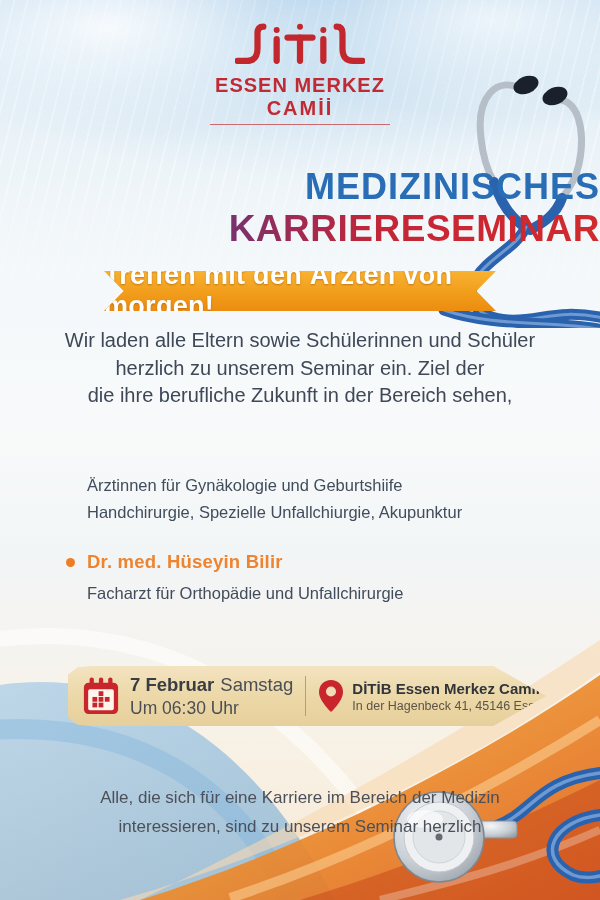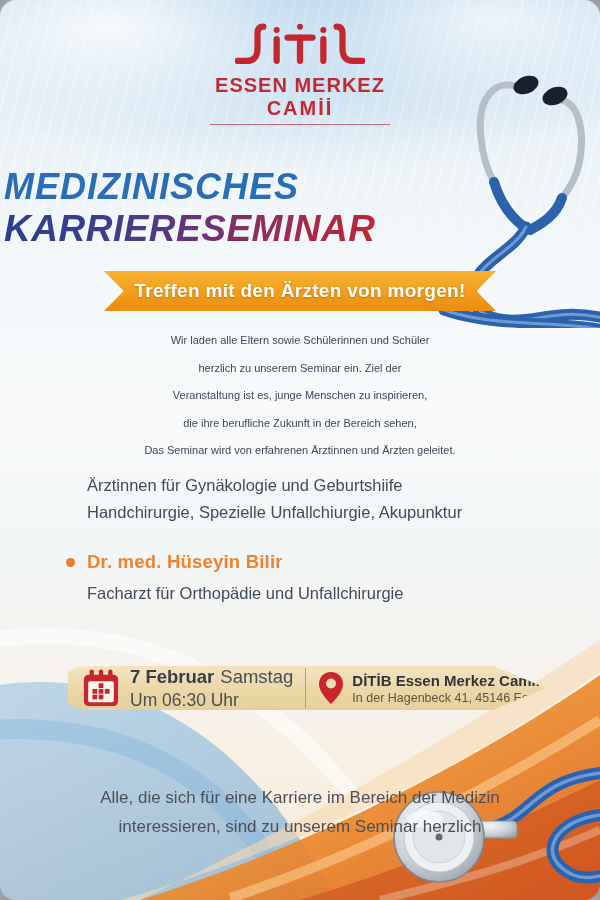--- a/index.html
+++ b/index.html
@@ -1,20 +1,19 @@
 <!DOCTYPE html>
 <html><head>
 <meta charset="utf-8">
 <style>
   html,body{margin:0;padding:0;background:#9aa0a6;}
   .page{
     position:relative;width:600px;height:900px;overflow:hidden;margin:0;
     font-family:"Liberation Sans",sans-serif;
     background:linear-gradient(180deg,#c9dff0 0%,#d9e9f4 6%,#ebf3f8 16%,#f4f8fa 30%,#f8fafa 48%,#f2f5f6 62%,#f6f3ee 74%,#f8f0e2 86%,#f4e8d6 100%);
-    border-radius:16px;
   }
   .bg-ice{
     position:absolute;left:0;top:0;width:600px;height:340px;z-index:0;
     background:
       radial-gradient(60% 45% at 18% 8%, rgba(255,255,255,.85), rgba(255,255,255,0) 70%),
       radial-gradient(55% 40% at 82% 6%, rgba(255,255,255,.7), rgba(255,255,255,0) 70%),
       radial-gradient(90% 70% at 50% 0%, rgba(150,195,230,.5), rgba(150,195,230,0) 75%),
       repeating-linear-gradient(104deg, rgba(255,255,255,.35) 0 2px, rgba(255,255,255,0) 2px 13px);
     -webkit-mask-image:linear-gradient(180deg,#000 55%,transparent 100%);
             mask-image:linear-gradient(180deg,#000 55%,transparent 100%);
@@ -23,50 +22,50 @@
   .stetho-top{position:absolute;top:68px;right:-4px;z-index:1;}
   .stetho-bottom{position:absolute;right:0;bottom:0;z-index:1;}
 
   .logo-block{position:absolute;top:20px;left:0;right:0;text-align:center;z-index:2;}
   .logo-mark{display:block;margin:0 auto 4px;}
   .logo-line1{font-size:20px;font-weight:700;color:#c12a33;letter-spacing:1px;}
   .logo-line2{font-size:20px;font-weight:700;color:#c12a33;letter-spacing:2px;}
   .logo-rule{width:180px;height:1px;background:#c96a70;margin:4px auto 5px;}
   .logo-line3{font-size:14px;font-weight:700;color:#b03038;letter-spacing:1.6px;}
 
-  .title-block{position:absolute;top:166px;left:4px;right:0;text-align:left;z-index:2;line-height:1.16;font-style:italic;}
+  .title-block{position:absolute;top:166px;left:14px;right:0;text-align:right;z-index:2;line-height:1.16;}
   .title1{font-size:36px;font-weight:700;color:#2a6db7;letter-spacing:1px;}
   .title2{font-size:37px;font-weight:700;letter-spacing:.5px;color:#b02438;}
   @supports ((-webkit-background-clip:text) or (background-clip:text)){
     .title2{
       background:linear-gradient(90deg,#2c3e8e 0%,#3d3e8e 18%,#6e3376 34%,#a02a52 48%,#c22638 62%,#cc2731 80%,#d02b2e 100%);
       -webkit-background-clip:text;background-clip:text;
       -webkit-text-fill-color:transparent;color:transparent;
     }
   }
 
   .ribbon{
     position:absolute;top:271px;left:50%;transform:translateX(-50%);
     width:392px;height:40px;z-index:2;display:flex;align-items:center;justify-content:center;
     background:linear-gradient(180deg,#f9b232 0%,#f19d1b 55%,#ec8c10 100%);
     clip-path:polygon(0 0,100% 0,95% 50%,100% 100%,0 100%,5% 50%);
   }
-  .ribbon span{font-size:19px;font-weight:700;color:#fff;letter-spacing:.3px;text-shadow:0 1px 2px rgba(150,85,0,.55);}
-
-  .intro{position:absolute;top:327px;left:0;right:0;text-align:center;z-index:2;font-size:11px;line-height:27.5px;color:#3e4857;}
+  .ribbon span{font-size:27px;font-weight:700;color:#fff;letter-spacing:.3px;text-shadow:0 1px 2px rgba(150,85,0,.55);}
+
+  .intro{position:absolute;top:327px;left:0;right:0;text-align:center;z-index:2;font-size:20px;line-height:27.5px;color:#3e4857;}
 
   .speakers{position:absolute;top:472px;left:66px;right:30px;z-index:2;}
   .speaker{margin-bottom:23px;}
   .speaker-name-row{display:flex;align-items:center;margin-bottom:5px;height:26px;}
   .bullet{width:9px;height:9px;border-radius:50%;background:#ee7d25;margin-right:12px;flex:none;}
   .speaker-name{font-size:18.5px;font-weight:700;color:#ee8430;letter-spacing:.2px;}
   .speaker-role,.speaker-spec{margin-left:21px;font-size:16.5px;color:#414d5c;line-height:27px;}
 
   .event-banner{
-    position:absolute;left:68px;top:666px;width:478px;height:44px;z-index:2;
+    position:absolute;left:68px;top:666px;width:478px;height:60px;z-index:2;
     display:flex;align-items:center;box-sizing:border-box;padding-left:14px;
     background:linear-gradient(180deg,#f3e3c0,#ecd8a8 50%,#e6cf9b);
     clip-path:polygon(0% 14%,2% 2%,5% 0%,89% 0%,100% 50%,89% 100%,5% 100%,2% 98%,0% 86%);
   }
   .cal-icon{flex:none;}
   .event-when{margin-left:10px;width:169px;}
   .event-date-line{font-size:18.5px;color:#4a4e55;white-space:nowrap;}
   .ed-bold{font-weight:700;color:#393d44;margin-right:6px;}
   .event-time{font-size:17.5px;color:#4a4e55;margin-top:2px;}
   .event-divider{width:1px;height:40px;background:#b3a079;margin:0 12px;flex:none;}
@@ -165,23 +164,21 @@
     <div class="title2">KARRIERESEMINAR</div>
   </div>
 
   <div class="ribbon">
     <span>Treffen mit den Ärzten von morgen!</span>
   </div>
 
   <div class="intro">
     <div class="intro-line">Wir laden alle Eltern sowie Schülerinnen und Schüler</div>
     <div class="intro-line">herzlich zu unserem Seminar ein. Ziel der</div>
-    <div class="intro-line">Veranstaltung ist es, junge Menschen zu inspirieren,</div>
     <div class="intro-line">die ihre berufliche Zukunft in der Bereich sehen,</div>
-    <div class="intro-line">Das Seminar wird von erfahrenen Ärztinnen und Ärzten geleitet.</div>
   </div>
 
   <div class="speakers">
     <div class="speaker">
       <div class="speaker-role">Ärztinnen für Gynäkologie und Geburtshiife</div>
       <div class="speaker-spec">Handchirurgie, Spezielle Unfallchiurgie, Akupunktur</div>
     </div>
     <div class="speaker">
       <div class="speaker-name-row">
         <span class="bullet"></span>

